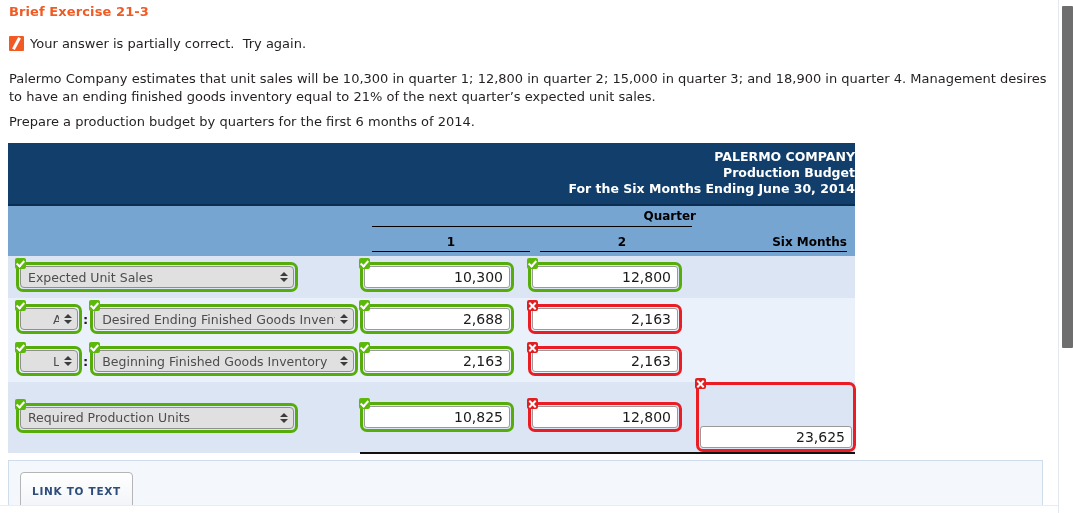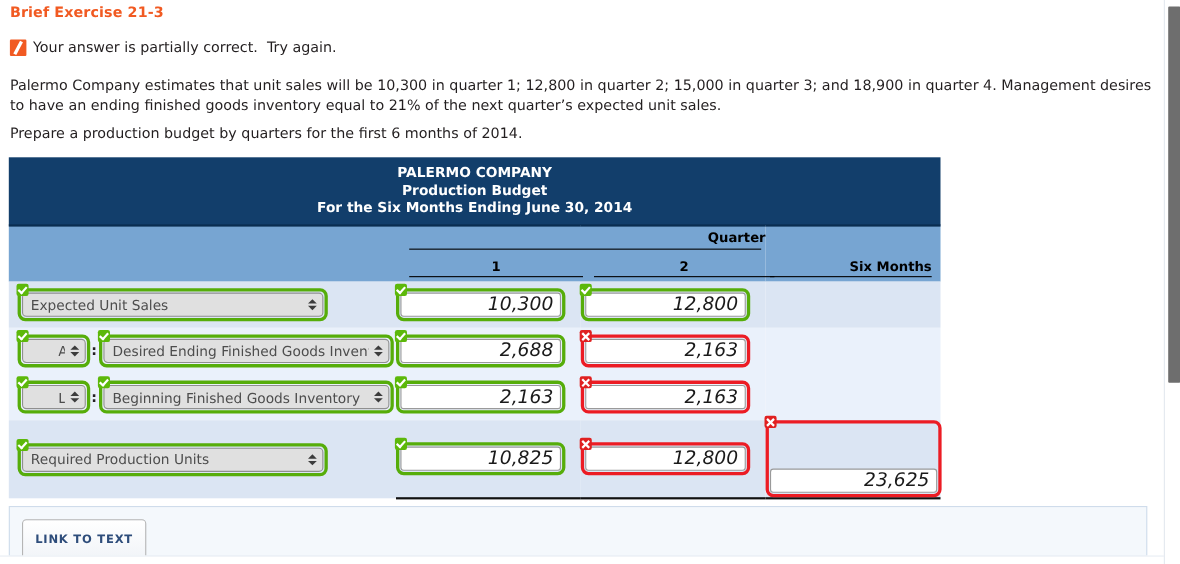--- a/index.html
+++ b/index.html
@@ -85,21 +85,21 @@
     top: 143px;
     width: 847px;
     border-collapse: collapse;
     table-layout: fixed;
   }
   .budget td { padding: 0; vertical-align: middle; }
 
   .bt-head {
     background: #123e6b;
     color: #ffffff;
-    text-align: center;
+    text-align: right;
     font-size: 12.5px;
     font-weight: bold;
     line-height: 16px;
     padding: 6px 0 7px 0 !important;
     border-bottom: 2px solid #0a2d50;
   }
   .bt-head div { white-space: nowrap; }
 
   .sub-head-row td {
     background: #77a5d2;
@@ -267,25 +267,24 @@
   
   .num {
     width: 146px;
     height: 22px;
     box-sizing: border-box;
     border: 1px solid #9a9a9a;
     border-radius: 3px;
     background: #ffffff;
     text-align: right;
     font-family: "DejaVu Sans", "Liberation Sans", sans-serif;
-    font-size: 17px;
+    font-size: 14px;
     color: #1a1a1a;
     padding: 0 6px 0 4px;
     outline: none;
-    font-style: italic;
   }
   .num.wide { width: 152px; margin-top: 40px; }
 
   .cell-pad-left { padding-left: 8px !important; }
 
   .underline-cell { border-bottom: 2px solid #111 !important; }
 
   
   .link-panel {
     position: absolute;

